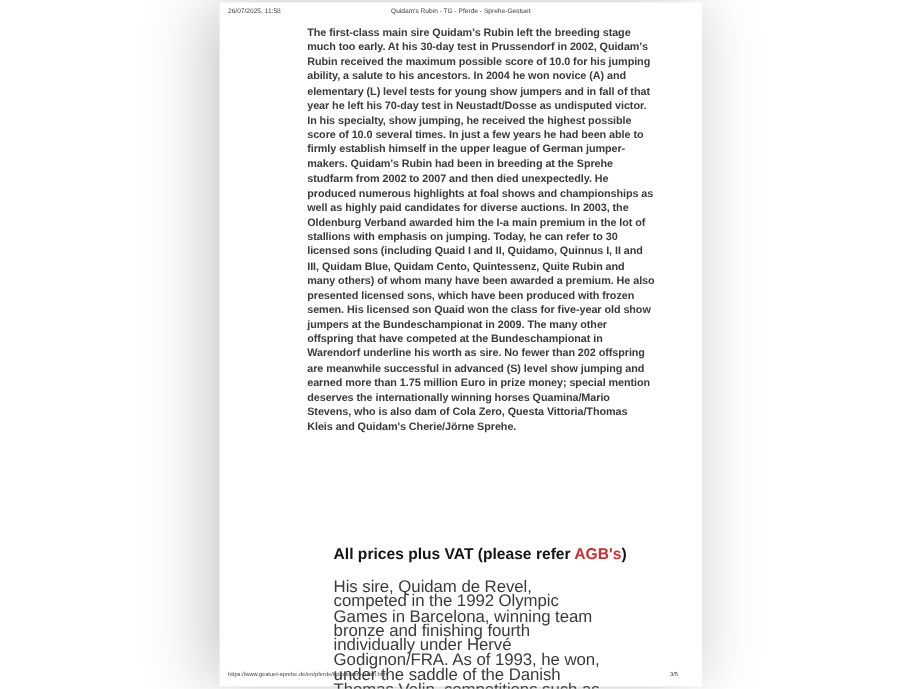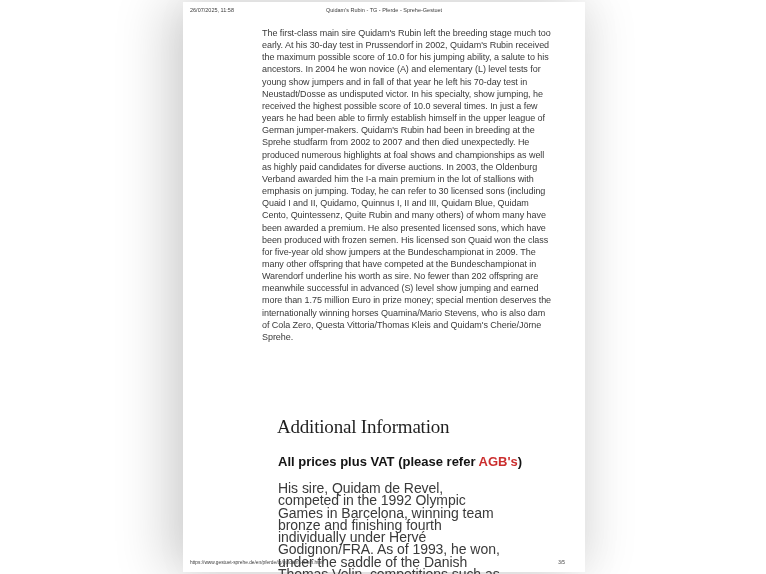--- a/index.html
+++ b/index.html
@@ -48,26 +48,27 @@
     right: 0;
     top: 0;
     text-align: center;
     white-space: nowrap;
   }
   .para1 {
     position: absolute;
     top: 14px;
     left: 68px;
     width: 290px;
-    margin: 11px;
+    margin: 5px;
     font-size: 9px;
     line-height: 12.15px;
     letter-spacing: -0.05px;
     color: #3a3a3a;
     text-align: left;
+    font-weight: bold;
   }
   .ai-heading {
     position: absolute;
     top: 414px;
     left: 94px;
     margin: 0;
     font-family: "Liberation Serif", serif;
     font-weight: 400;
     font-size: 19px;
     letter-spacing: -0.2px;
@@ -121,21 +122,20 @@
 <div class="stage">
   <div class="page">
 
     <div class="print-header">
       <span class="ph-date">26/07/2025, 11:58</span>
       <span class="ph-title">Quidam's Rubin - TG - Pferde - Sprehe-Gestuet</span>
     </div>
 
     <p class="para1">The first-class main sire Quidam's Rubin left the breeding stage much too early. At his 30-day test in Prussendorf in 2002, Quidam's Rubin received the maximum possible score of 10.0 for his jumping ability, a salute to his ancestors. In 2004 he won novice (A) and elementary (L) level tests for young show jumpers and in fall of that year he left his 70-day test in Neustadt/Dosse as undisputed victor. In his specialty, show jumping, he received the highest possible score of 10.0 several times. In just a few years he had been able to firmly establish himself in the upper league of German jumper-makers. Quidam's Rubin had been in breeding at the Sprehe studfarm from 2002 to 2007 and then died unexpectedly. He produced numerous highlights at foal shows and championships as well as highly paid candidates for diverse auctions. In 2003, the Oldenburg Verband awarded him the I-a main premium in the lot of stallions with emphasis on jumping. Today, he can refer to 30 licensed sons (including Quaid I and II, Quidamo, Quinnus I, II and III, Quidam Blue, Quidam Cento, Quintessenz, Quite Rubin and many others) of whom many have been awarded a premium. He also presented licensed sons, which have been produced with frozen semen. His licensed son Quaid won the class for five-year old show jumpers at the Bundeschampionat in 2009. The many other offspring that have competed at the Bundeschampionat in Warendorf underline his worth as sire. No fewer than 202 offspring are meanwhile successful in advanced (S) level show jumping and earned more than 1.75 million Euro in prize money; special mention deserves the internationally winning horses Quamina/Mario Stevens, who is also dam of Cola Zero, Questa Vittoria/Thomas Kleis and Quidam's Cherie/Jörne Sprehe.</p>
 
-    <h1 class="ai-heading">Additional Information</h1>
 
     <p class="vat"><span>All prices plus VAT (please refer </span><a class="agbs">AGB's</a><span>)</span></p>
 
     <p class="para2">His sire, Quidam de Revel, competed in the 1992 Olympic Games in Barcelona, winning team bronze and finishing fourth individually under Hervé Godignon/FRA. As of 1993, he won, under the saddle of the Danish Thomas Velin, competitions such as the Grand Prix of Hanover and Arhus/DEN, but also set</p>
 
     <div class="print-footer">
       <span>https://www.gestuet-sprehe.de/en/pferde/tg/quidams-rubin.html</span>
       <span>3/5</span>
     </div>
 

